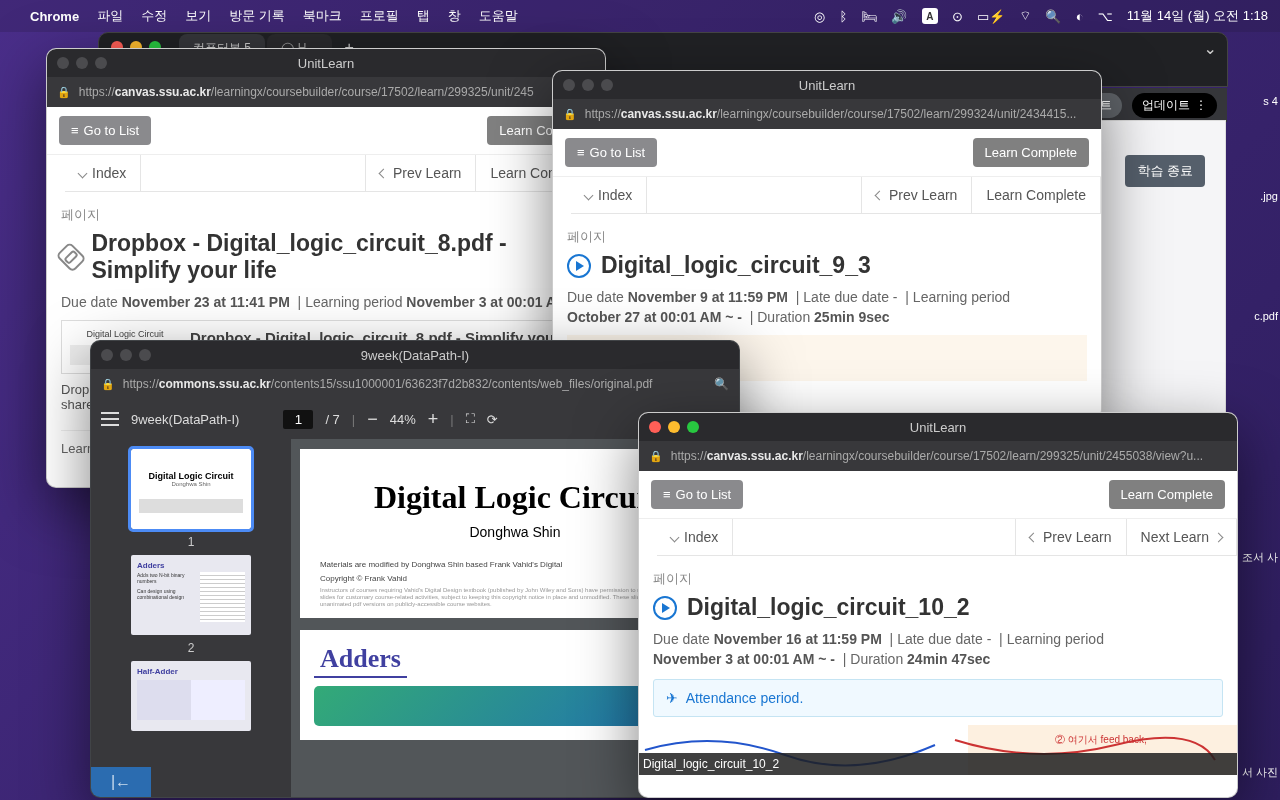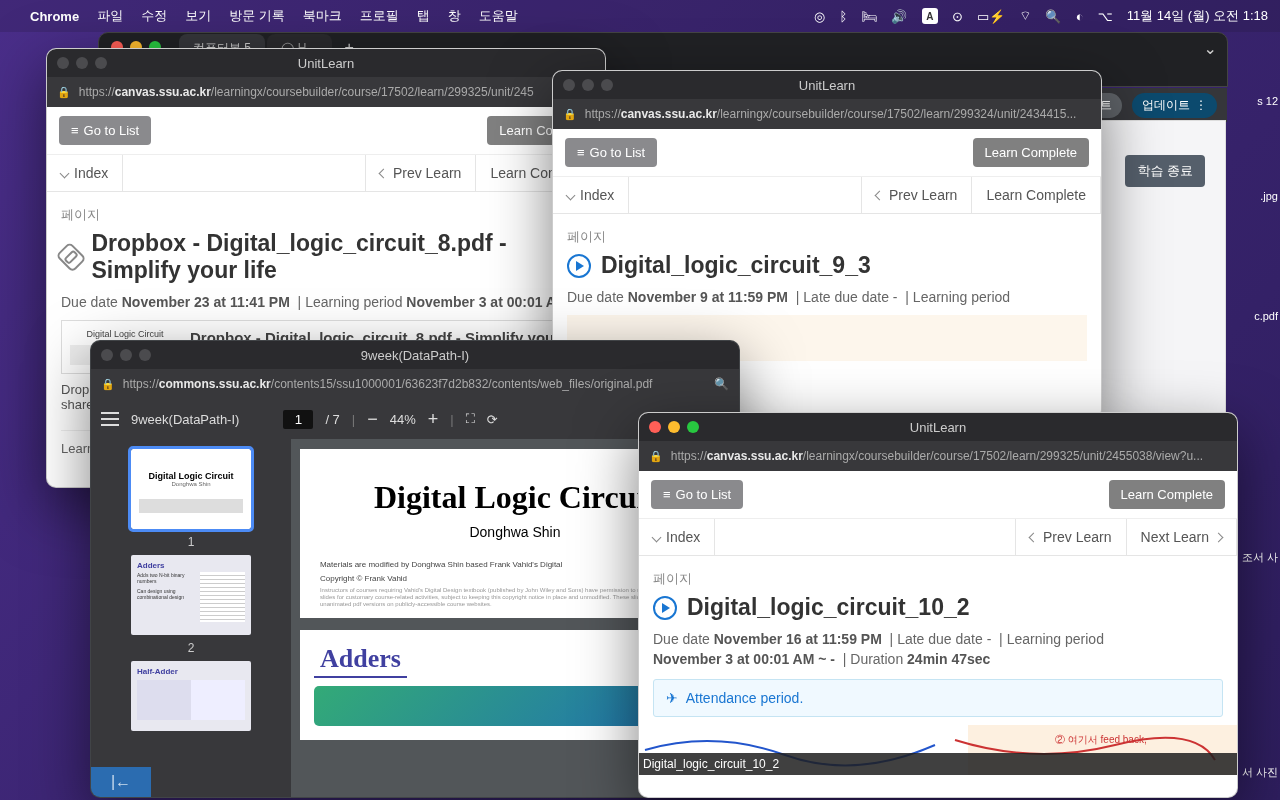--- a/index.html
+++ b/index.html
@@ -26,21 +26,21 @@
 .titlebar .wtitle { margin:0 auto; color:#ccc; }
 .urlbar { height:30px; background:#38383b; display:flex; align-items:center; padding:0 10px; color:#aaa; font-size:12px; gap:8px; }
 .urlbar .lock{ font-size:11px; }
 .urlbar .url{ white-space:nowrap; overflow:hidden; text-overflow:ellipsis; flex:1; }
 .urlbar .url b{ color:#e8e8e8; font-weight:600; }
 
 
 .ul-top { height:48px; display:flex; align-items:center; padding:0 12px; border-bottom:1px solid #eee; background:#fff; }
 .btn-grey { background:#808080; color:#fff; border:none; border-radius:4px; padding:7px 12px; font-size:13px; display:inline-flex;align-items:center;gap:5px;cursor:pointer; }
 .btn-grey-light { background:#8a8a8d; }
-.nav-row { display:flex; border-bottom:1px solid #e5e5e5; }
+.nav-row { display:flex; border-bottom:1px solid #e5e5e5;margin-left:18px; }
 .nav-item { padding:10px 14px; font-size:14px; color:#555; display:flex; align-items:center; gap:6px; border-right:1px solid #e5e5e5; cursor:pointer; }
 .chev { border:solid #888; border-width:0 1.5px 1.5px 0; display:inline-block; padding:3px; }
 .chev.d{ transform:rotate(45deg);} .chev.l{ transform:rotate(135deg);} .chev.r{ transform:rotate(-45deg);}
 .pg-body { padding:14px 14px; color:#333; }
 .subtle { color:#888; font-size:13px; }
 .doc-title { font-size:23px; font-weight:700; margin:6px 0 10px; display:flex; align-items:center; gap:10px;}
 .play-circ{ width:24px; height:24px; border:2px solid #1976d2; border-radius:50%; display:inline-flex;align-items:center;justify-content:center;}
 .play-circ::after{content:"";border-left:8px solid #1976d2;border-top:5px solid transparent;border-bottom:5px solid transparent;margin-left:2px;}
 .link-ico{ width:24px;height:24px; border:2px solid #888; border-radius:5px; transform:rotate(-45deg); display:inline-flex;align-items:center;justify-content:center;}
 .link-ico::after{content:"";width:10px;height:4px;border:2px solid #888;border-radius:3px;}
@@ -103,21 +103,21 @@
     <span>⊙</span>
     <span>▭⚡</span>
     <span>⌔</span>
     <span>🔍</span>
     <span>◐</span>
     <span>⌥</span>
     <span>11월 14일 (월) 오전 1:18</span>
   </div>
 </div>
 
-<div class="desktop-label" style="top:95px">s 12</div>
+<div class="desktop-label" style="top:95px">s 4</div>
 <div class="desktop-label" style="top:190px">.jpg</div>
 <div class="desktop-label" style="top:310px">c.pdf</div>
 <div class="desktop-label" style="top:550px">조서 사</div>
 <div class="desktop-label" style="top:765px">서 사진</div>
 
 <div class="chrome-back">
   <div class="traffic" style="position:absolute;top:8px;left:12px;">
     <span class="tr-r"></span>
     <span class="tr-y"></span>
     <span class="tr-g"></span>
@@ -129,21 +129,21 @@
     <div class="tab" style="background:#2a2a2d;color:#999">◯ H…</div>
     <div style="color:#ccc;padding:0 10px;font-size:16px">+</div>
     <div style="margin-left:auto;color:#ccc;padding:0 10px">⌄</div>
   </div>
   <div class="chrome-toolbar">
     <div style="margin-left:auto;display:flex;gap:10px;align-items:center">
       <div class="pill">
           <span>👤</span>
           <span>게스트</span>
         </div>
-      <div class="pill" style="background:#0c4a6e">
+      <div class="pill" style="background:#000000">
           <span>업데이트</span>
           <span>⋮</span>
         </div>
     </div>
   </div>
 </div>
 
 <div class="hidden-back" style="top:120px;left:100px;width:1126px;height:670px;border:1px solid #ddd;">
   <div style="position:absolute;right:20px;top:34px"><button class="btn-study">학습 종료</button></div>
 </div>
@@ -230,20 +230,21 @@
       </div>
     <div class="nav-item">Learn Complete</div>
   </div>
   <div class="pg-body">
     <div class="subtle">페이지</div>
     <div class="doc-title">
         <span class="play-circ"></span>
         <span>Digital_logic_circuit_9_3</span>
       </div>
     <div class="meta"><span>Due date</span> <b>November 9 at 11:59 PM</b> &nbsp;|&nbsp;<span>Late due date</span> <span>-</span> &nbsp;|&nbsp;<span>Learning period</span></div>
+    <div class="meta"><b>October 27 at 00:01 AM ~ -</b> &nbsp;|&nbsp;<span>Duration</span> <b>25min 9sec</b></div>
     <div class="warm"></div>
   </div>
 </div>
 
 <div class="win" style="top:340px;left:90px;width:650px;height:458px;background:#525659">
   <div class="titlebar">
     <div class="traffic">
         <span class="tr-off"></span>
         <span class="tr-off"></span>
         <span class="tr-off"></span>

